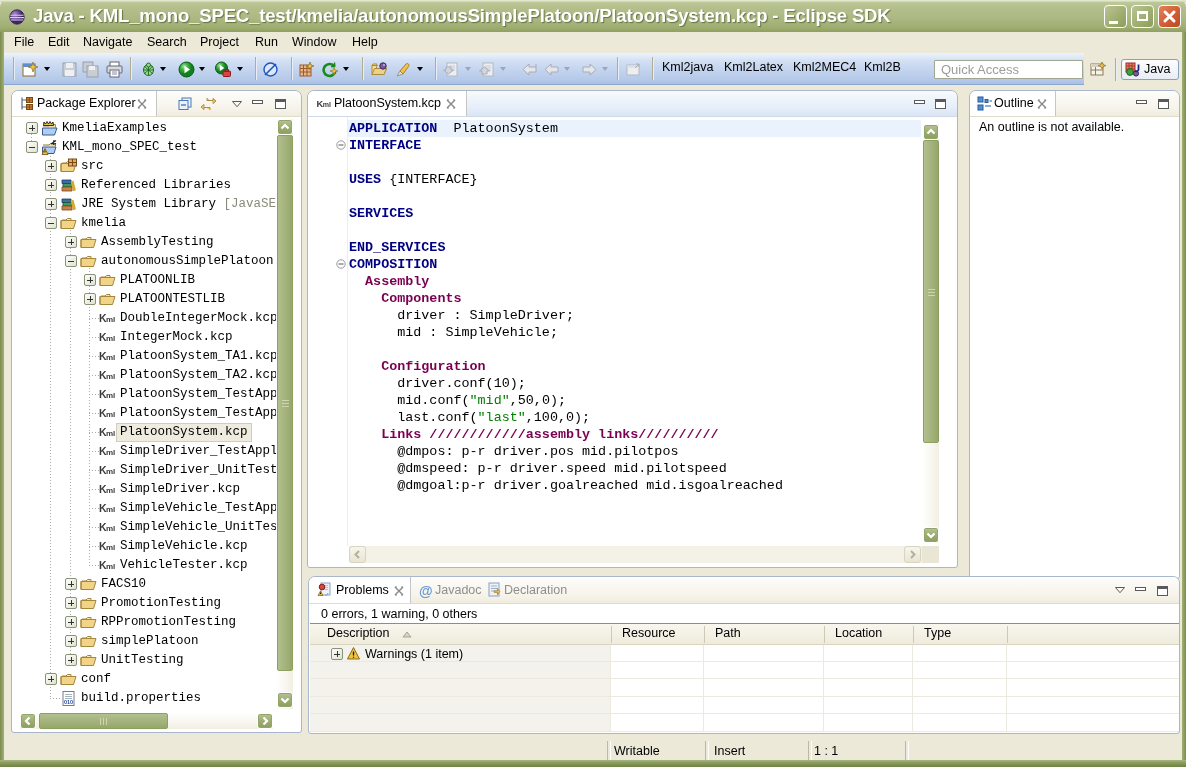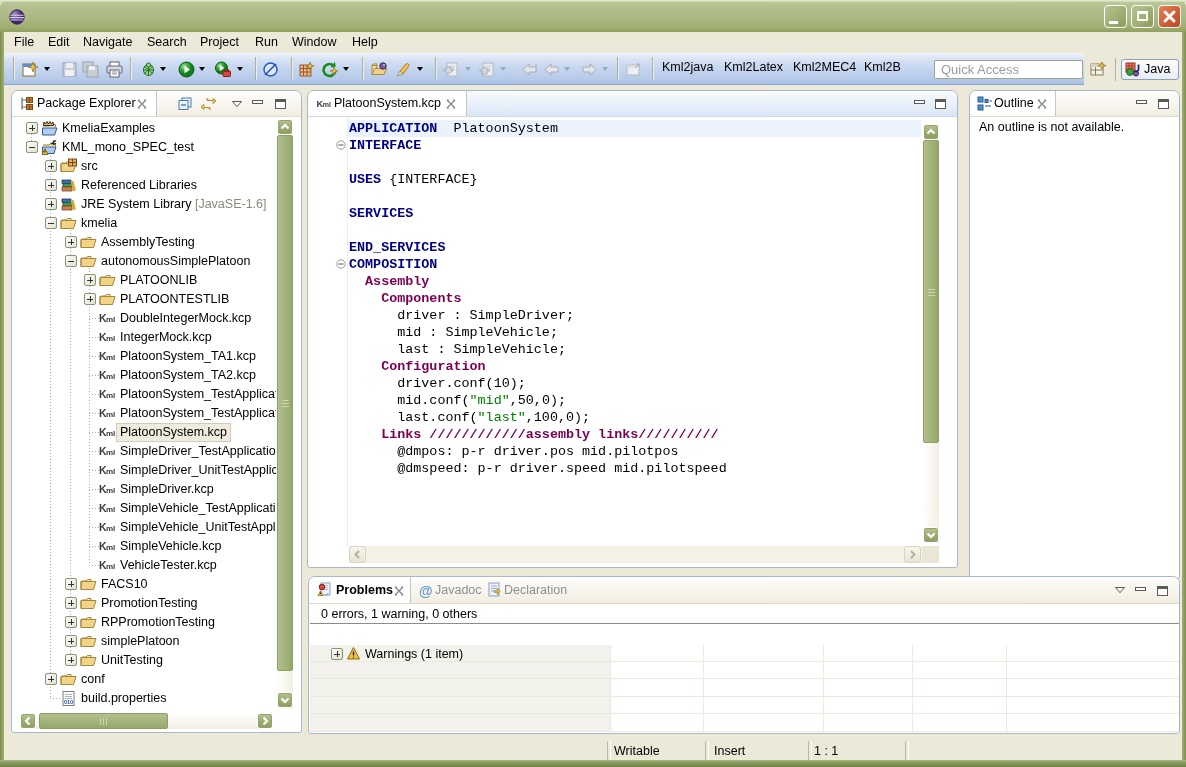--- a/index.html
+++ b/index.html
@@ -46,21 +46,21 @@
 .graytab{font-size:12.5px;color:#8e8e8e;}
 .minbar{position:absolute;width:11px;height:4px;border:1px solid #5a5a5a;box-sizing:border-box;}
 .maxbox{position:absolute;width:11px;height:10px;border:1px solid #5a5a5a;border-top-width:3px;box-sizing:border-box;}
 
 .trow{position:absolute;height:19px;line-height:19px;white-space:nowrap;font-size:12.5px;}
 .tg{position:absolute;top:3px;width:12px;height:12px;border:1px solid #889377;border-radius:2px;box-sizing:border-box;
  background:linear-gradient(135deg,#fdfdf8,#dfe2d2);}
 .tg:before{content:"";position:absolute;left:2px;top:4.5px;width:6px;height:1px;background:#333;}
 .tg.plus:after{content:"";position:absolute;left:4.5px;top:2px;width:1px;height:6px;background:#333;}
 .ti{position:absolute;top:1px;width:17px;height:17px;}
-.tl{position:absolute;top:0;}
+.tl{position:absolute;top:0;font-family:Liberation Mono, monospace;}
 
 .sbtn{position:absolute;border-radius:3px;border:1px solid #fff;box-sizing:border-box;
  background:linear-gradient(180deg,#b6c295 0,#9cac6f 55%,#8b9d5e 100%);box-shadow:inset 0 0 0 1px #94a56c;}
 .sbtn svg{position:absolute;left:0;top:0;}
 .sthumb{position:absolute;border-radius:2px;border:1px solid #8da060;box-sizing:border-box;
  background:linear-gradient(90deg,#b2bf8f 0,#a4b47d 50%,#96a76b 100%);}
 .sthumbh{background:linear-gradient(180deg,#b2bf8f 0,#a4b47d 50%,#96a76b 100%);}
 .vtrack{position:absolute;background:linear-gradient(90deg,#ffffff,#f2efe2);}
 .htrack{position:absolute;background:linear-gradient(180deg,#ffffff,#f2efe2);}
 .dbtn{position:absolute;border-radius:3px;border:1px solid #d8d4c0;box-sizing:border-box;background:linear-gradient(180deg,#f7f5ec,#e9e5d4);}
@@ -84,20 +84,21 @@
   <defs>
         <radialGradient id="eg" cx="35%" cy="30%">
           <stop offset="0" stop-color="#ad92cf"></stop>
           <stop offset=".55" stop-color="#6d4f96"></stop>
           <stop offset="1" stop-color="#3f2566"></stop>
         </radialGradient>
       </defs>
   <circle cx="8" cy="8" r="7.2" fill="url(#eg)" stroke="#2e1b4e" stroke-width="0.8"></circle>
   <path d="M1.5 6.2h13M1 8.6h14M1.8 11h12.4" stroke="#d9cce9" stroke-width="1.1" fill="none"></path>
  </svg>
+ <div id="ttext">Java - KML_mono_SPEC_test/kmelia/autonomousSimplePlatoon/PlatoonSystem.kcp - Eclipse SDK</div>
  <div class="wbtn" id="bmin">
       <div class="abs" style="left:4px;top:15px;width:9px;height:3px;background:#fff"></div>
     </div>
  <div class="wbtn" id="bmax">
       <div class="abs" style="left:5px;top:5px;width:11px;height:10px;border:2px solid #fff;border-top-width:3px;box-sizing:border-box"></div>
     </div>
  <div class="wbtn" id="bclose">
   <svg class="abs" style="left:3px;top:3px" width="15" height="15" viewBox="0 0 15 15">
         <path d="M3 3L12 12M12 3L3 12" stroke="#fff" stroke-width="3" stroke-linecap="round"></path>
       </svg>
@@ -620,28 +621,28 @@
   <div class="cl" style="top:0"><span class="kw">APPLICATION</span><span class="pl">  PlatoonSystem</span></div>
   <div class="cl" style="top:17px"><span class="kw">INTERFACE</span></div>
   <div class="cl" style="top:51px"><span class="kw">USES</span><span class="pl"> {INTERFACE}</span></div>
   <div class="cl" style="top:85px"><span class="kw">SERVICES</span></div>
   <div class="cl" style="top:119px"><span class="kw">END_SERVICES</span></div>
   <div class="cl" style="top:136px"><span class="kw">COMPOSITION</span></div>
   <div class="cl" style="top:153px">  <span class="pp">Assembly</span></div>
   <div class="cl" style="top:170px">    <span class="pp">Components</span></div>
   <div class="cl" style="top:187px"><span class="pl">      driver : SimpleDriver;</span></div>
   <div class="cl" style="top:204px"><span class="pl">      mid : SimpleVehicle;</span></div>
-  <div class="cl" style="top:221px"><span class="pl">      last : SimpleVehicle;</span></div>
   <div class="cl" style="top:238px">    <span class="pp">Configuration</span></div>
   <div class="cl" style="top:255px"><span class="pl">      driver.conf(10);</span></div>
   <div class="cl" style="top:272px"><span class="pl">      mid.conf(</span><span class="st">"mid"</span><span class="pl">,50,0);</span></div>
   <div class="cl" style="top:289px"><span class="pl">      last.conf(</span><span class="st">"last"</span><span class="pl">,100,0);</span></div>
   <div class="cl" style="top:306px">    <span class="pp">Links ////////////assembly links//////////</span></div>
   <div class="cl" style="top:340px"><span class="pl">      @dmspeed: p-r driver.speed mid.pilotspeed</span></div>
   <div class="cl" style="top:323px"><span class="pl">      @dmpos: p-r driver.pos mid.pilotpos</span></div>
+  <div class="cl" style="top:357px"><span class="pl">      @dmgoal:p-r driver.goalreached mid.isgoalreached</span></div>
  </div>
 
  <div class="vtrack" style="left:614px;top:33px;width:17px;height:419px"></div>
  <div class="sbtn" style="left:615px;top:33px;width:16px;height:16px">
       <svg width="14" height="14" viewBox="0 0 14 14">
         <path d="M3.5 8.5 L7 5 L10.5 8.5" fill="none" stroke="#fff" stroke-width="2.2"></path>
       </svg>
     </div>
  <div class="sthumb" style="left:615px;top:49px;width:16px;height:303px">
   <div class="abs" style="left:4px;top:148px;width:7px;height:1px;background:#cdd6ae"></div>
@@ -686,21 +687,21 @@
  <div class="tabbar tabbeige" style="height:26px"></div>
  <div class="atab" style="width:101px;height:26px">
   <svg class="abs" style="left:7px;top:5px" width="16" height="16" viewBox="0 0 16 16">
         <rect x="5" y="1" width="9" height="12" fill="#eef2f8" stroke="#8aa0c0"></rect>
         <path d="M7 3.5h5M7 5.5h5M7 7.5h5" stroke="#b0c0d8"></path>
         <circle cx="6" cy="5" r="2.8" fill="#d94a3a" stroke="#8a1a10"></circle>
         <path d="M2 13.5 L4.5 9 L7 13.5 Z" fill="#f2c23e" stroke="#8a6a1a" stroke-width="0.8"></path>
         <path d="M4.5 10.5 v1.6" stroke="#1a1a1a"></path>
         <path d="M9 13 q2 1.5 3-2" stroke="#8aa0c0" fill="none"></path>
       </svg>
-  <span class="abs tabtxt" style="left:27px;top:6px;font-weight:bold">Problems</span>
+  <span class="abs tabtxt" style="left:27px;top:6px;font-weight:normal">Problems</span>
   <svg class="abs" style="left:84px;top:8px" width="12" height="12" viewBox="0 0 12 12">
         <path d="M2 2 L10 10 M10 2 L2 10" stroke="#888" stroke-width="1.4"></path>
         <path d="M2 2h2M8 2h2M2 10h2M8 10h2" stroke="#888" stroke-width="1"></path>
       </svg>
  </div>
  <span class="abs" style="left:110px;top:6px;font-size:14px;color:#6a9ad0;font-weight:bold">@</span>
  <span class="abs graytab" style="left:126px;top:6px">Javadoc</span>
  <svg class="abs" style="left:178px;top:5px" width="16" height="16" viewBox="0 0 16 16">
       <rect x="2" y="1" width="10" height="13" fill="#eef2f8" stroke="#8aa0c0"></rect>
       <path d="M4 4 h6 M4 6.5 h6 M4 9 h4" stroke="#9ab0cc"></path>
@@ -708,20 +709,35 @@
     </svg>
  <span class="abs graytab" style="left:195px;top:6px">Declaration</span>
  <svg class="abs" style="left:805px;top:9px" width="12" height="8" viewBox="0 0 12 8">
       <path d="M1.5 1.5 h9 l-4.5 5.2 z" fill="#fbfaf4" stroke="#5a5a50" stroke-width="1"></path>
     </svg>
  <div class="minbar" style="left:826px;top:10px;background:#fff"></div>
  <div class="maxbox" style="left:848px;top:9px;background:#fff"></div>
  <div class="abs" style="left:12px;top:30px;font-size:12.5px">0 errors, 1 warning, 0 others</div>
 
  <div class="abs" style="left:1px;top:46px;width:869px;height:1px;background:#8e8e80"></div>
+ <div class="abs" style="left:1px;top:47px;width:869px;height:20px;background:linear-gradient(180deg,#f8f6ee,#efecdc);border-bottom:1px solid #d8d4c0">
+  <span class="abs th" style="left:17px;top:2px">Description</span>
+  <svg class="abs" style="left:92px;top:7px" width="10" height="7" viewBox="0 0 10 7">
+        <path d="M1 6 L5 1 L9 6 Z" fill="#d8d4c4" stroke="#a8a494"></path>
+      </svg>
+  <span class="abs th" style="left:312px;top:2px">Resource</span>
+  <span class="abs th" style="left:405px;top:2px">Path</span>
+  <span class="abs th" style="left:525px;top:2px">Location</span>
+  <span class="abs th" style="left:614px;top:2px">Type</span>
+  <div class="abs" style="left:301px;top:2px;width:1px;height:17px;background:#cdc9b4"></div>
+  <div class="abs" style="left:394px;top:2px;width:1px;height:17px;background:#cdc9b4"></div>
+  <div class="abs" style="left:514px;top:2px;width:1px;height:17px;background:#cdc9b4"></div>
+  <div class="abs" style="left:603px;top:2px;width:1px;height:17px;background:#cdc9b4"></div>
+  <div class="abs" style="left:697px;top:2px;width:1px;height:17px;background:#cdc9b4"></div>
+ </div>
 
  <div class="abs" style="left:1px;top:68px;width:301px;height:86px;background:#f3f2ec"></div>
  <div class="abs" style="left:301px;top:68px;width:1px;height:86px;background:#eceadf"></div>
  <div class="abs" style="left:394px;top:68px;width:1px;height:86px;background:#eceadf"></div>
  <div class="abs" style="left:514px;top:68px;width:1px;height:86px;background:#eceadf"></div>
  <div class="abs" style="left:603px;top:68px;width:1px;height:86px;background:#eceadf"></div>
  <div class="abs" style="left:697px;top:68px;width:1px;height:86px;background:#eceadf"></div>
  <div class="abs" style="left:1px;top:84px;width:869px;height:1px;background:#eceadf"></div>
  <div class="abs" style="left:1px;top:101px;width:869px;height:1px;background:#eceadf"></div>
  <div class="abs" style="left:1px;top:119px;width:869px;height:1px;background:#eceadf"></div>

